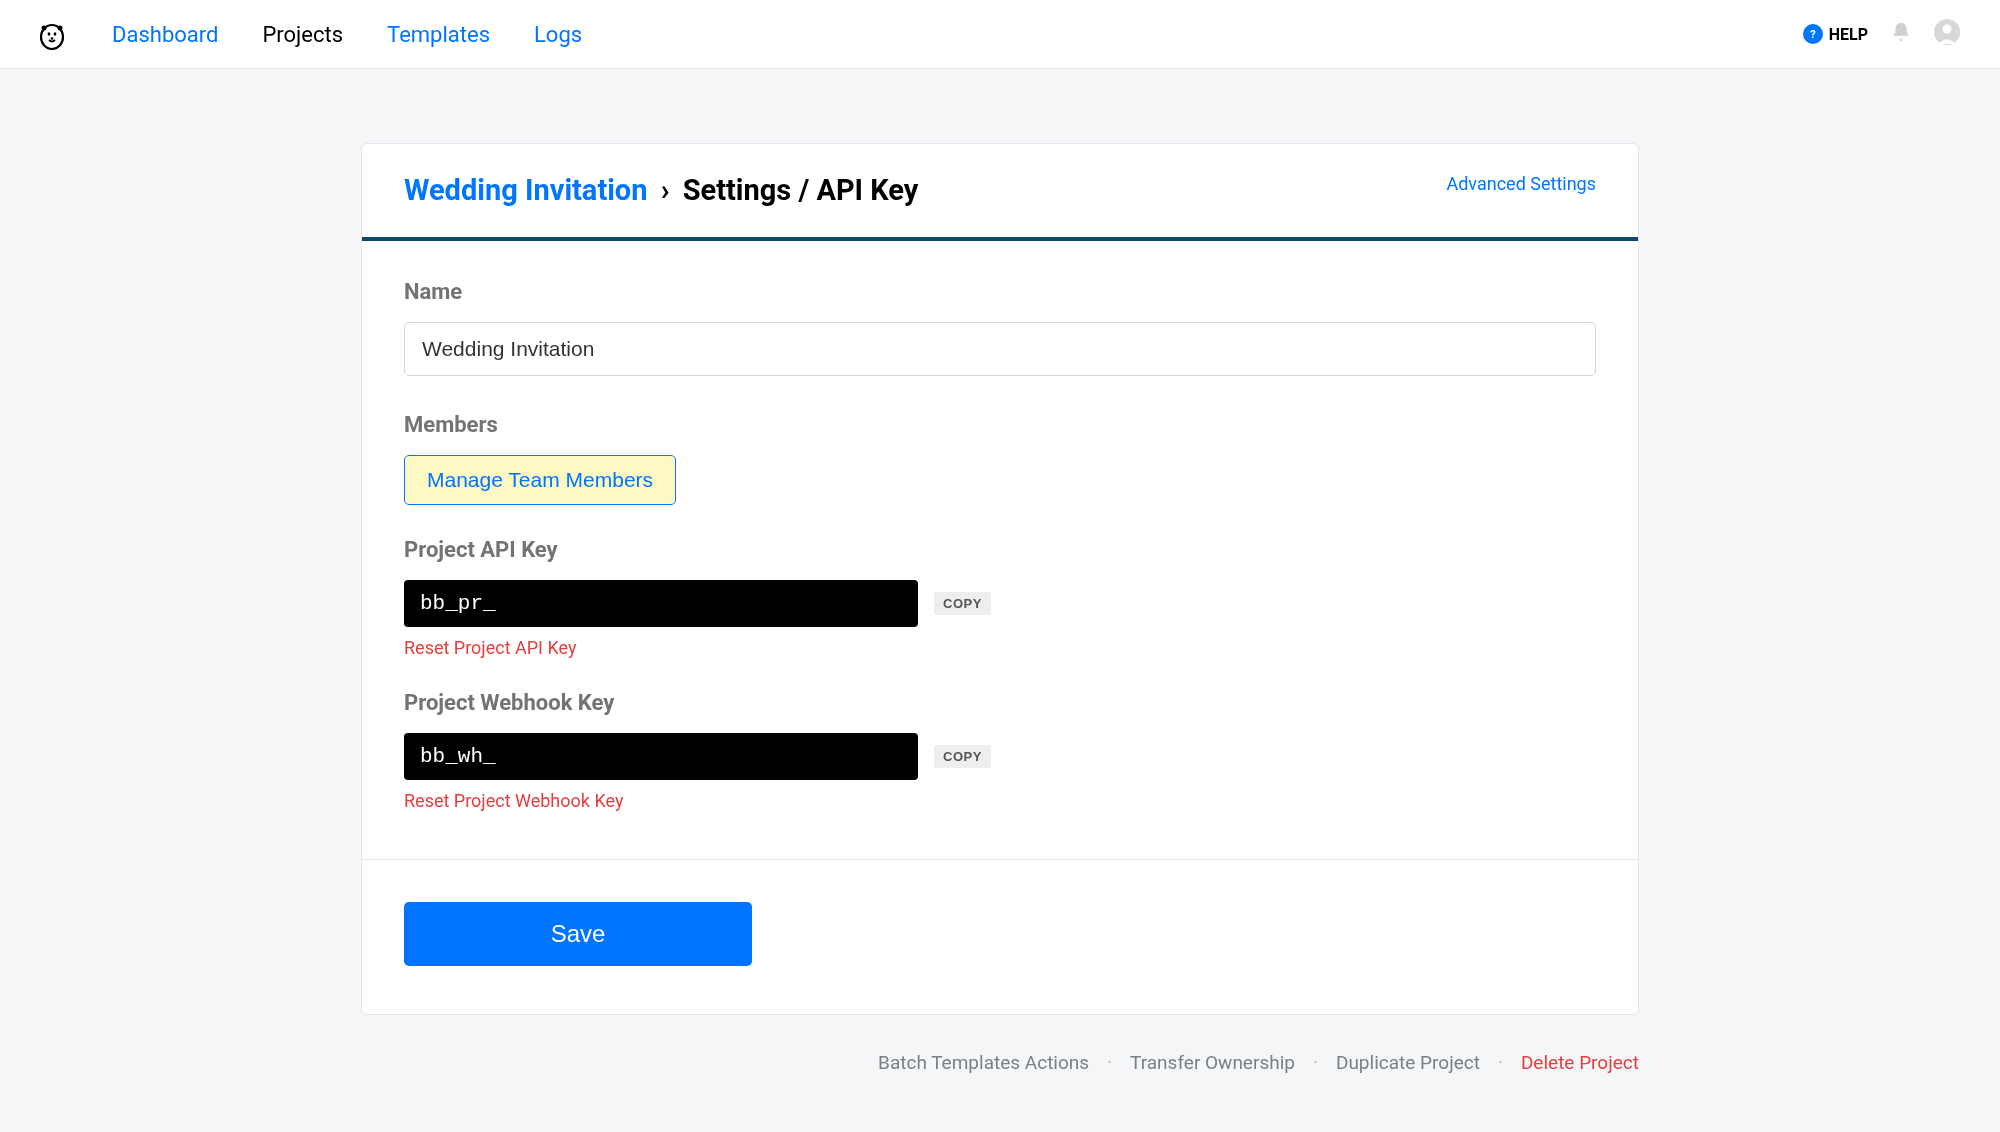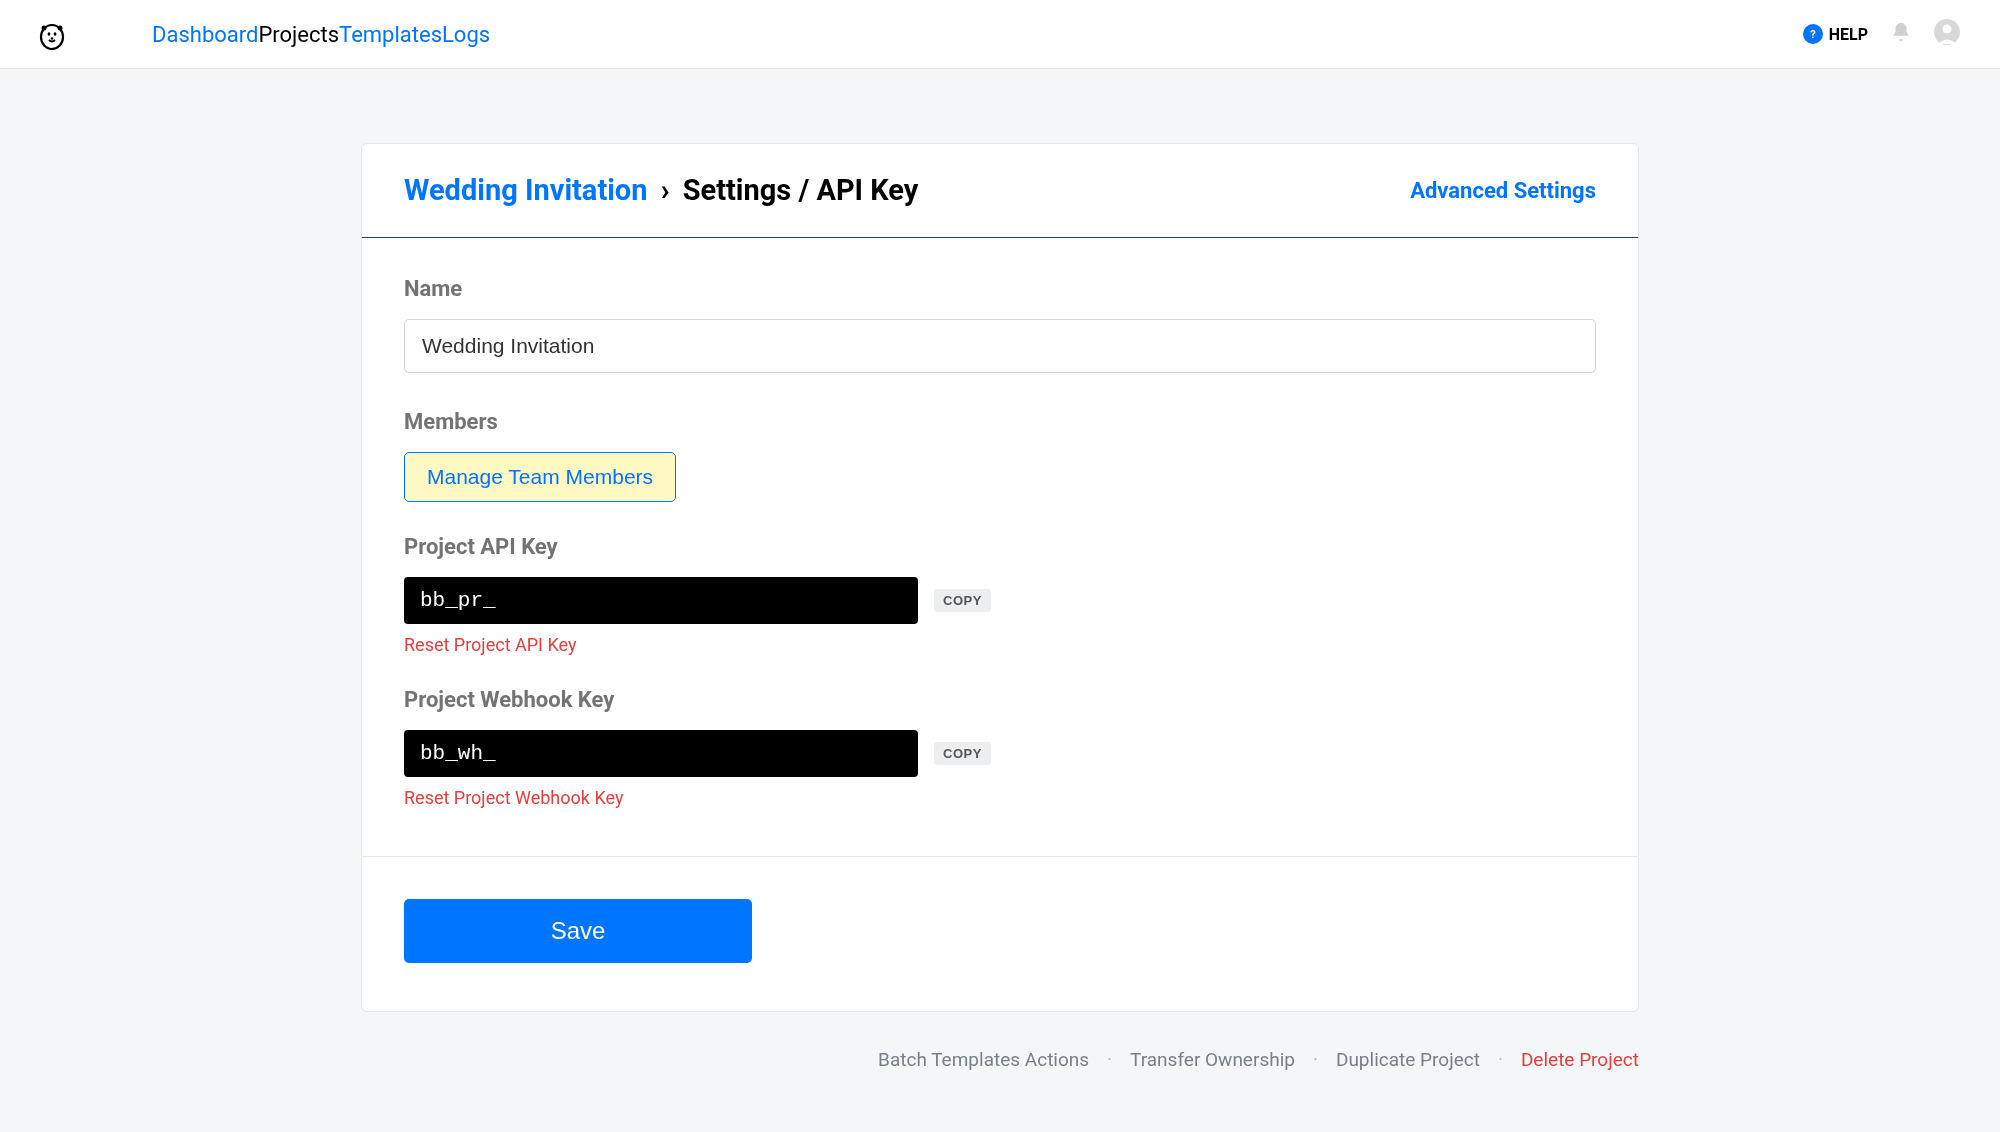--- a/index.html
+++ b/index.html
@@ -30,21 +30,21 @@
     }
     .logo {
       width: 32px;
       height: 32px;
       display: flex;
       align-items: center;
       justify-content: center;
     }
     .nav {
       display: flex;
-      margin-left: 40px;
+      gap: 44px;
     }
     .nav-item {
       font-size: 22px;
       color: #0075ff;
       text-decoration: none;
     }
     .nav-item.active {
       color: #000;
     }
     .header-right {
@@ -76,43 +76,41 @@
       margin: 74px auto 0;
       width: 1278px;
     }
     .card {
       background: #fff;
       border: 1px solid #e4e6e9;
       border-radius: 6px;
     }
     .card-header {
       display: flex;
-      align-items: center;
       justify-content: space-between;
       padding: 29px 42px 30px;
-      border-bottom: 1px solid #0c4a6e;
+      border-bottom: 4px solid #0c4a6e;
     }
     .breadcrumb {
       font-size: 29px;
       font-weight: 700;
     }
     .breadcrumb-link {
       color: #0075ff;
     }
     .breadcrumb-sep {
       color: #000;
       margin: 0 6px;
     }
     .breadcrumb-current {
       color: #000;
     }
     .advanced-link {
-      font-size: 22px;
-      color: #0075ff;
-      font-weight: bold;
+      font-size: 18px;
+      color: #0075ff;
     }
     .card-body {
       padding: 38px 42px 48px;
       border-bottom: 1px solid #e4e6e9;
     }
     .field-label {
       font-size: 22px;
       font-weight: 700;
       color: #737373;
       margin-bottom: 18px;

